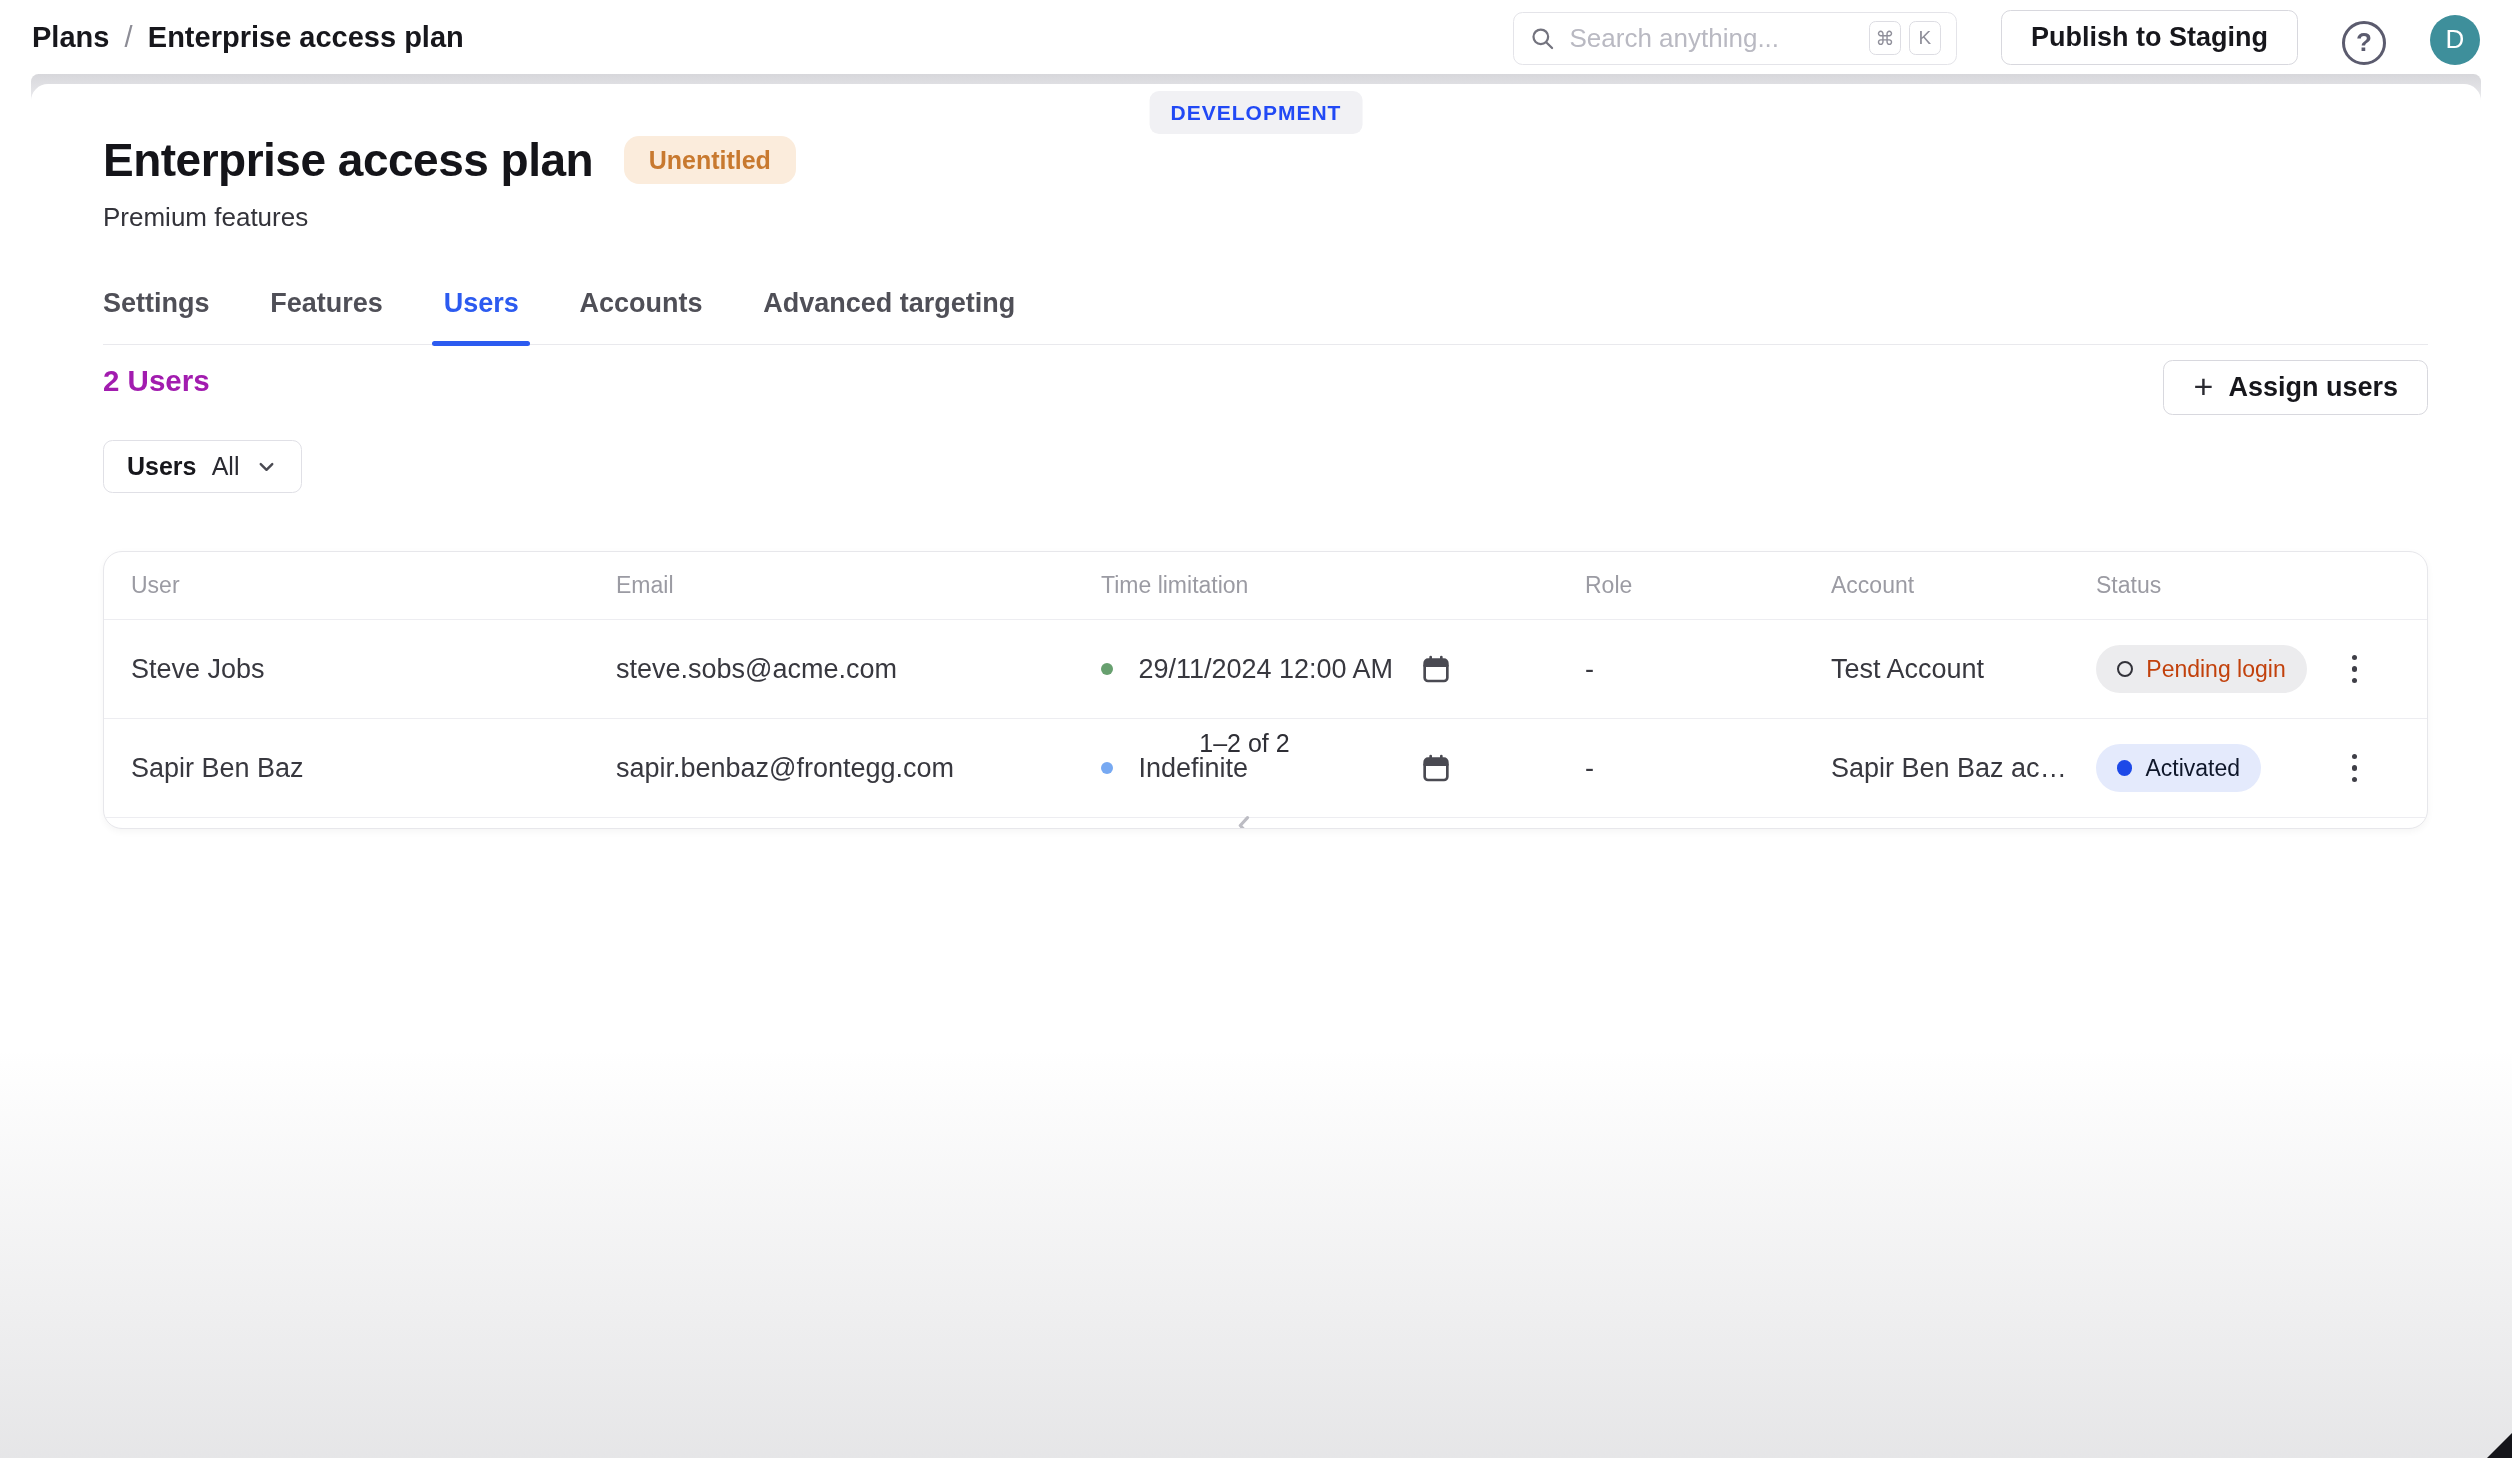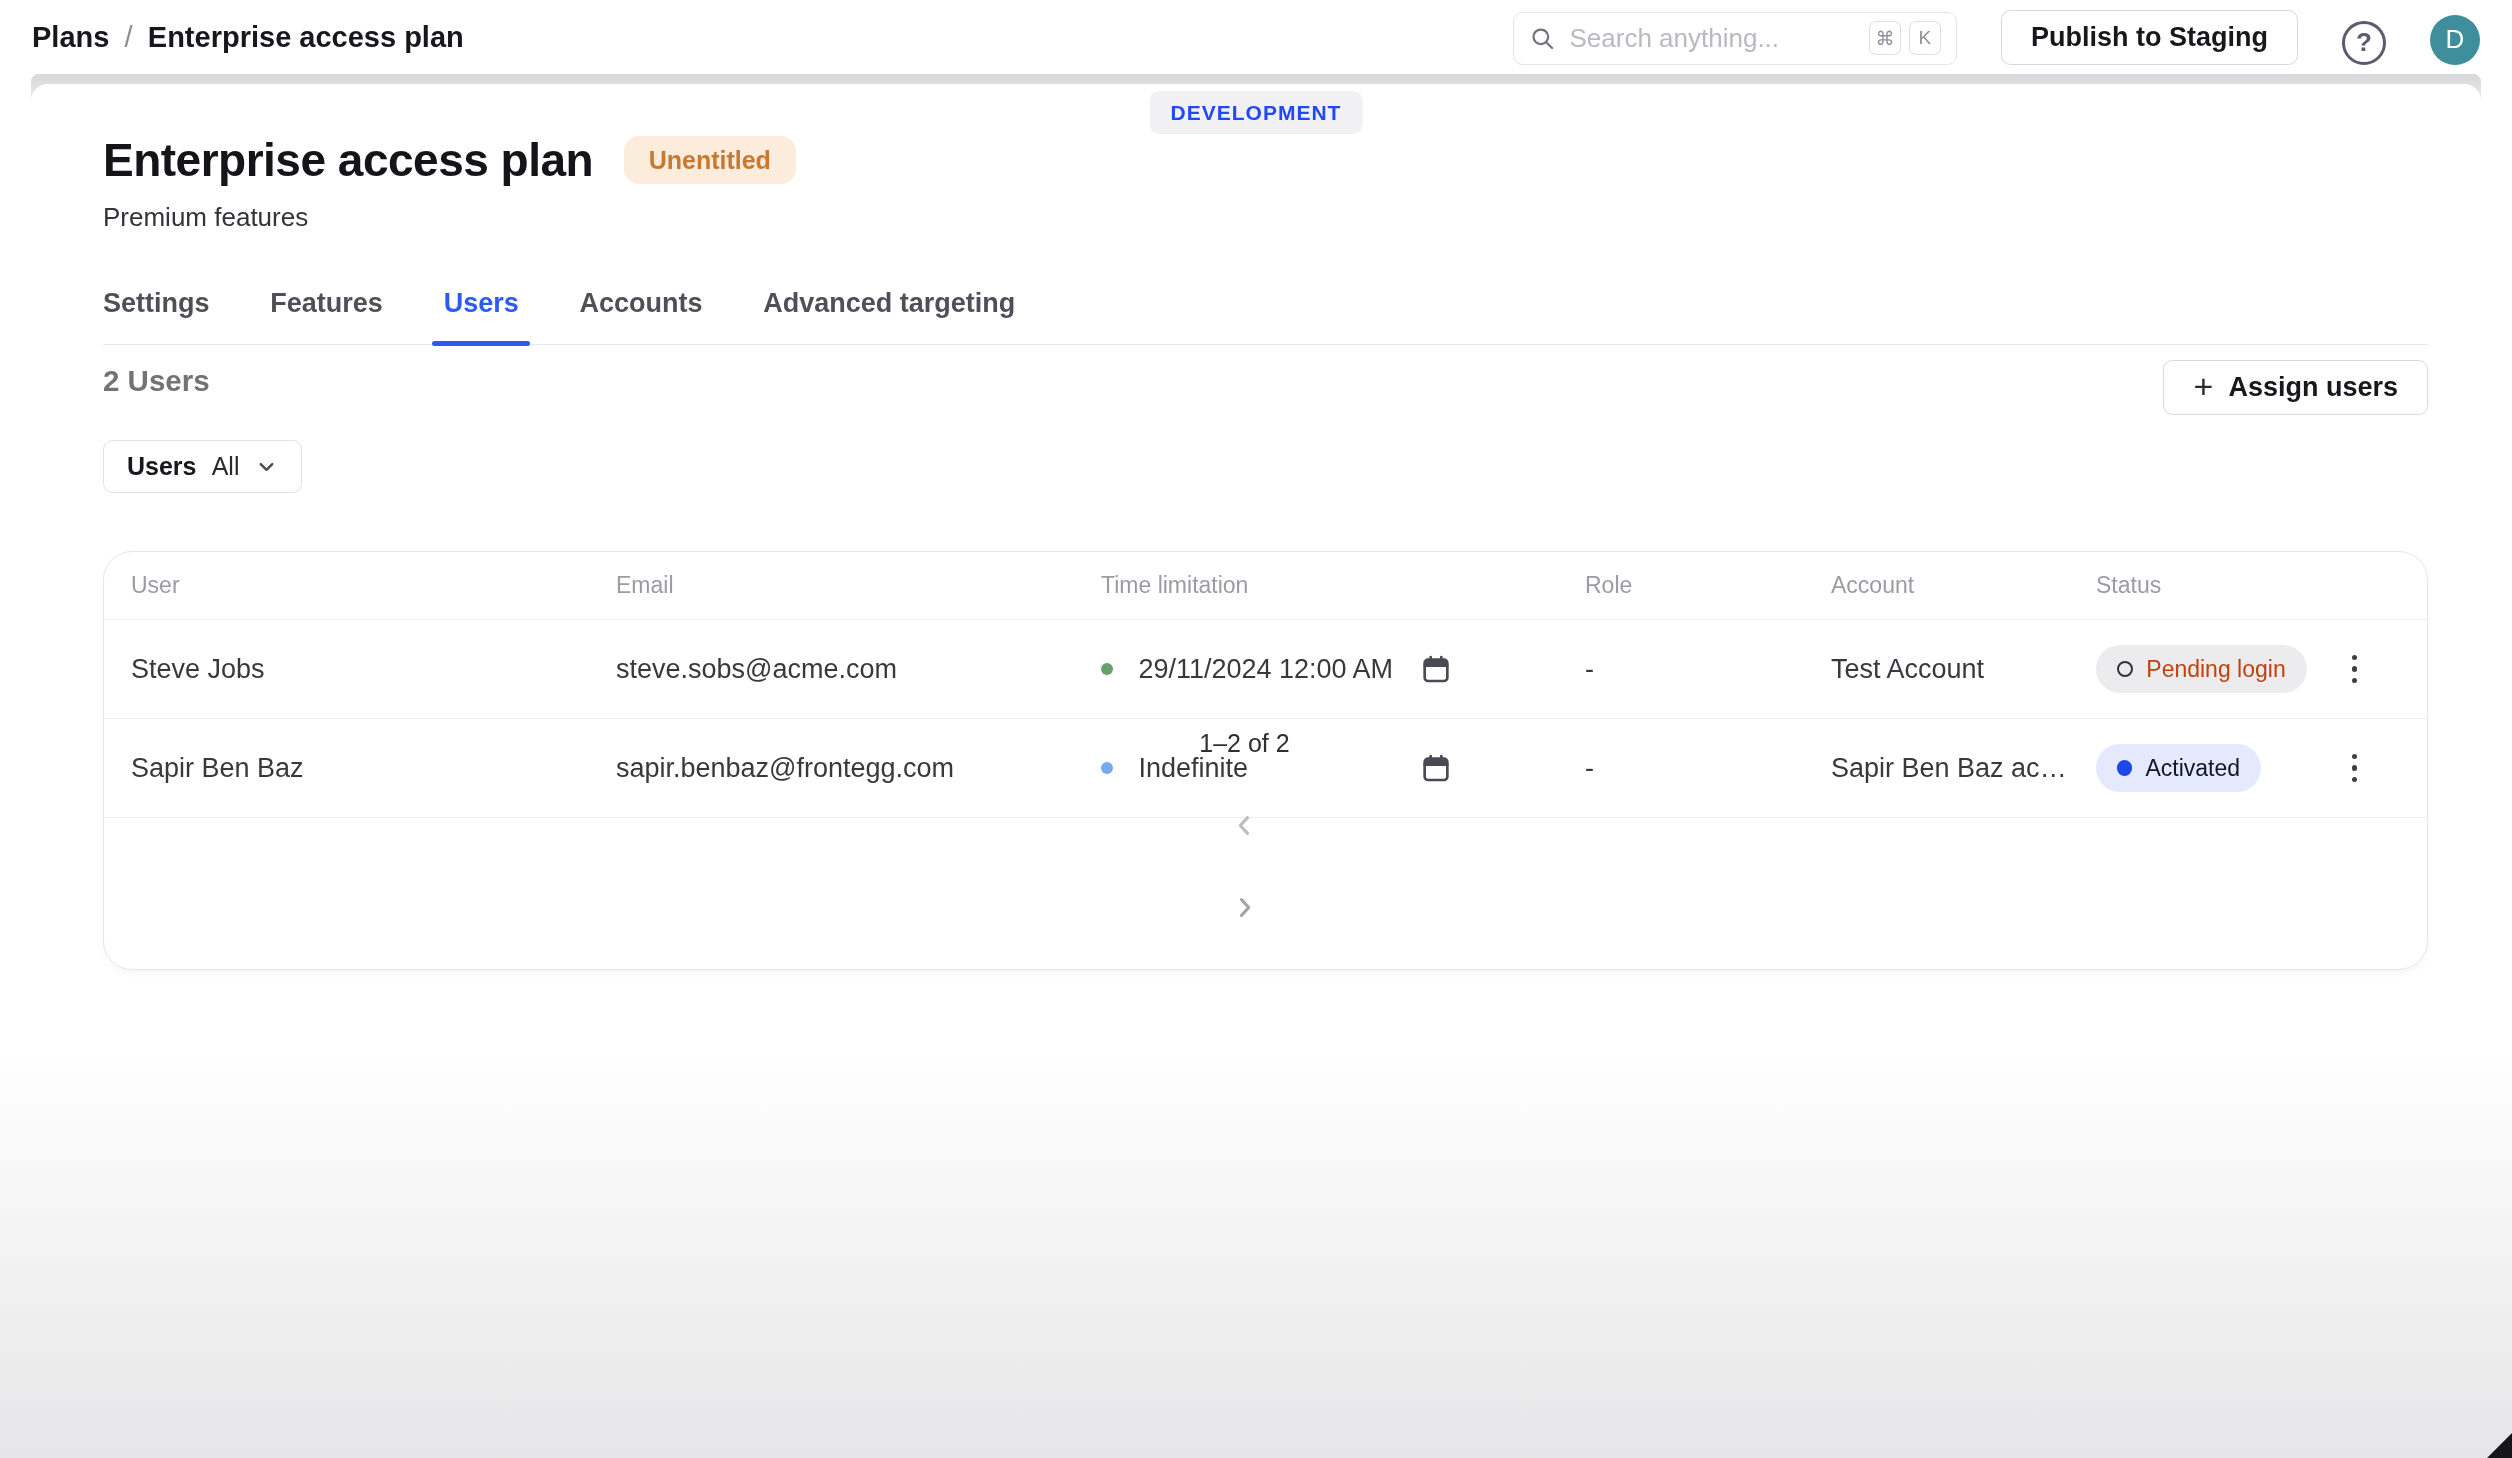--- a/index.html
+++ b/index.html
@@ -84,40 +84,40 @@
     position:relative; cursor:pointer; white-space:nowrap;
   }
   .tab:first-child { padding-left:0; }
   .tab.active { color:#2c5bf0; }
   .tab.active::after {
     content:""; position:absolute; left:0; right:0; bottom:-1.9px; height:4.8px;
     background:#2c5bf0; border-radius:2.9px;
   }
 
   
-  .count-heading { position:absolute; top:364px; left:103px; font-size:29.5px; font-weight:700; color:#737373; z-index:4; }
+  .count-heading { position:absolute; top:364px; left:103px; font-size:29.5px; font-weight:700; color:#a21caf; z-index:4; }
   .assign-btn {
     position:absolute; top:360px; right:84px; z-index:4;
     height:55px; padding:0 29px; border:1.9px solid #d8d8de; border-radius:9.5px; background:#fff;
     font-size:27px; font-weight:600; color:#17171c; display:flex; align-items:center; gap:15.2px; cursor:pointer;
     font-family:inherit;
   }
   .assign-btn .plus { font-size:34px; font-weight:300; color:#2a2a31; line-height:1; margin-top:-3.8px; }
   .filter-chip {
     position:absolute; top:440px; left:103px; z-index:4;
     height:53px; border:1.9px solid #e0e0e6; border-radius:9.5px; background:#fff;
     display:flex; align-items:center; gap:15.2px; padding:0 23px; cursor:pointer;
   }
   .filter-chip .f-label { font-size:25px; font-weight:700; color:#17171c; }
   .filter-chip .f-value { font-size:25px; color:#2a2a31; }
 
   
   .table-card {
-    position:absolute; top:551px; left:103px; right:84px; height:419px; z-index:4;
-    border:1.9px solid #e7e7eb; border-radius:29px; background:#fff; overflow:hidden;
+    position:absolute; top:551px; left:103px; right:84px; height:278px; z-index:4;
+    border:1.9px solid #e7e7eb; border-radius:19px; background:#fff; overflow:hidden;
     box-shadow:0 2.9px 7.6px rgba(20,20,30,0.04);
   }
   .trow {
     display:grid;
     grid-template-columns:485px 485px 484px 246px 265px 248px 1fr;
     align-items:center; padding:0 27px;
   }
   .thead { height:67px; }
   .thead .th { font-size:23px; color:#9b9ba3; }
   .tbody-row { height:99px; border-top:1.9px solid #ededf1; font-size:27px; color:#38383f; }

